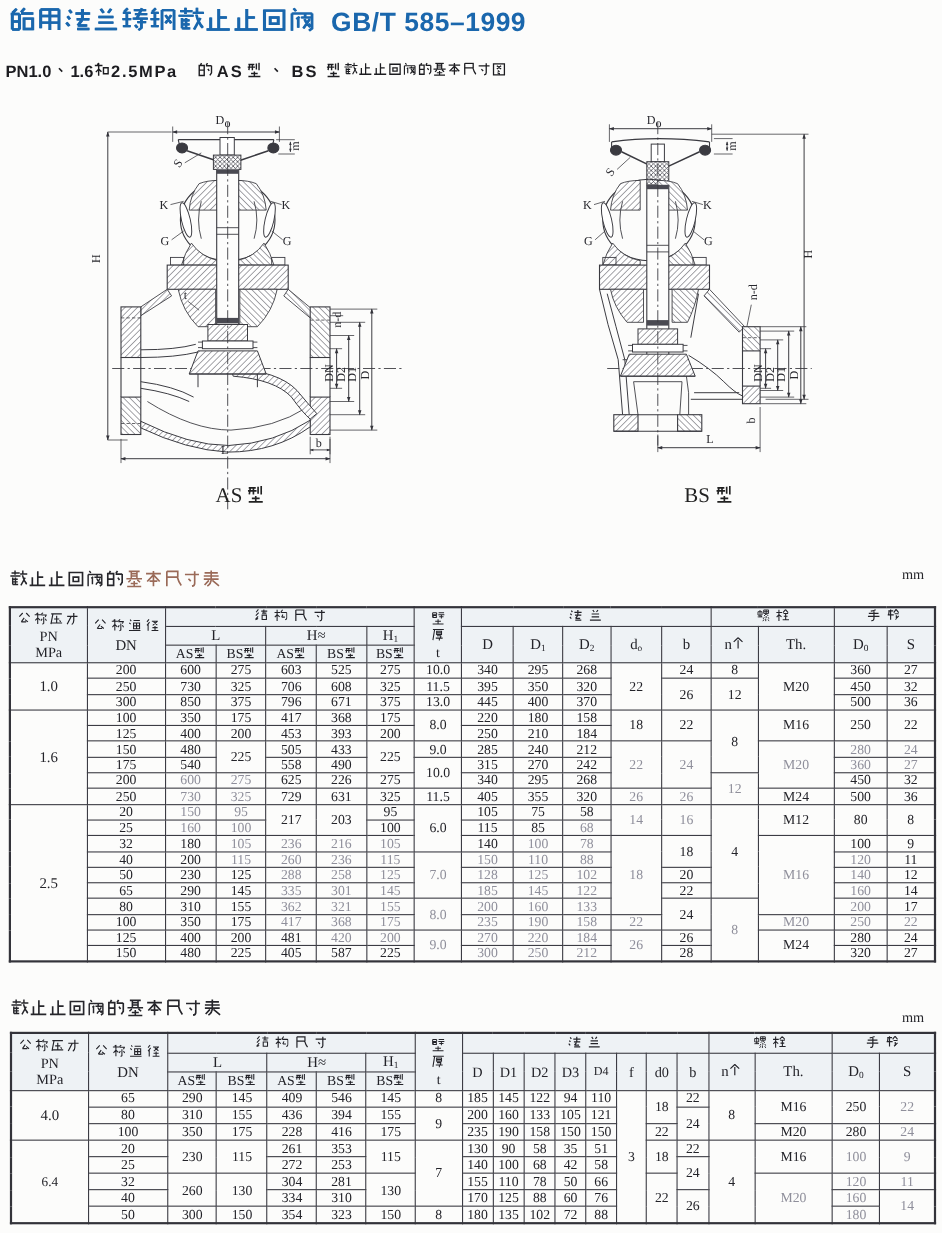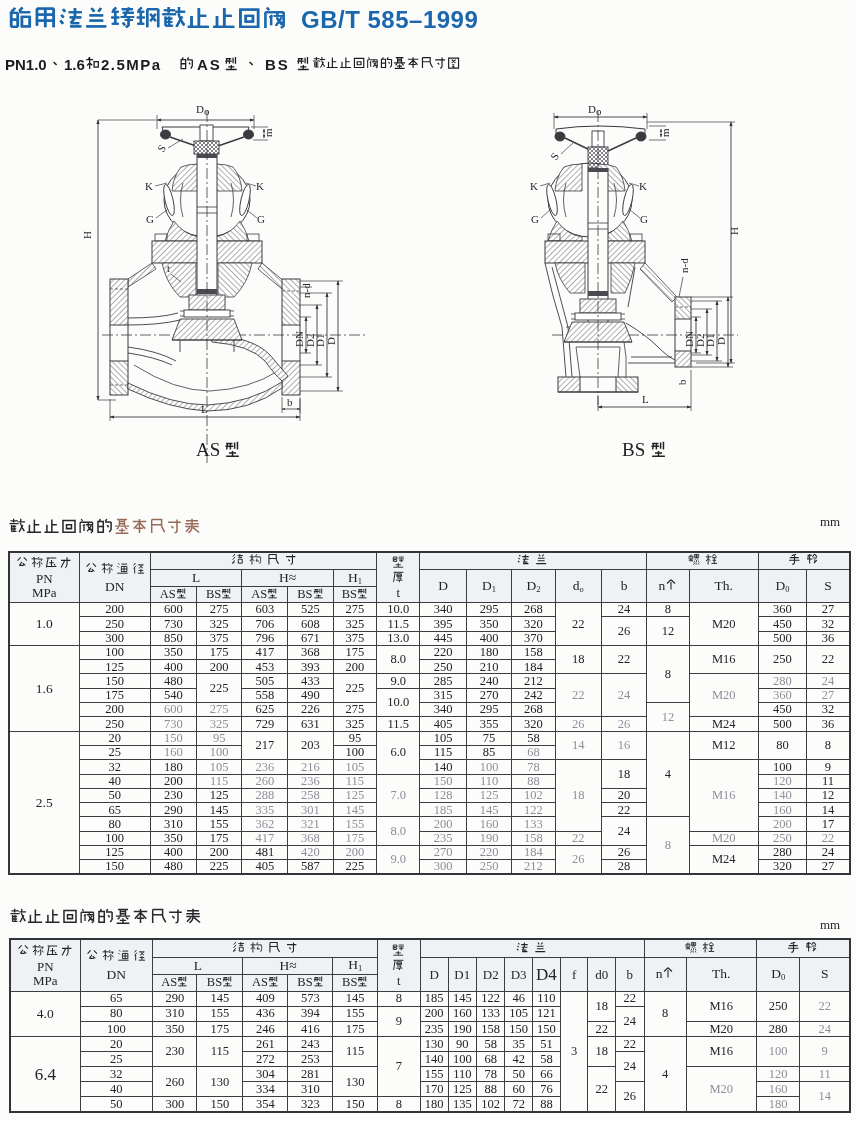--- a/index.html
+++ b/index.html
@@ -669,21 +669,21 @@
           </svg></td>
 </tr>
 <tr style="height:17px">
 <td colspan="2" style="font-size:13.5px">L</td>
 <td colspan="2" style="font-size:13.5px">H≈</td>
 <td style="font-size:13.5px">H<sub>1</sub></td>
 <td rowspan="2" style="font-size:13px">D</td>
 <td rowspan="2" style="font-size:13px">D1</td>
 <td rowspan="2" style="font-size:13px">D2</td>
 <td rowspan="2" style="font-size:13px">D3</td>
-<td rowspan="2" style="font-size:17px">D4</td>
+<td rowspan="2" style="font-size:11px">D4</td>
 <td rowspan="2" style="font-size:13px">f</td>
 <td rowspan="2" style="font-size:13px">d0</td>
 <td rowspan="2" style="font-size:13px">b</td>
 <td rowspan="2" style="font-size:13.5px">n<svg class="cn" width="12" height="12" style="vertical-align:-1px">
             <use href="#z个" width="12" height="12"></use>
           </svg></td>
 <td rowspan="2" style="font-size:13.5px">Th.</td>
 <td rowspan="2" style="font-size:13.5px">D<sub>0</sub></td>
 <td rowspan="2" style="font-size:13.5px">S</td>
 </tr>
@@ -703,27 +703,27 @@
 <td>BS<svg class="cn" width="11" height="11" style="vertical-align:-1px">
             <use href="#z型" width="11" height="11"></use>
           </svg></td>
 </tr>
 <tr style="height:15.15px">
         <td rowspan="3" style="font-size:13.5px">4.0</td>
         <td>65</td>
         <td>290</td>
         <td>145</td>
         <td>409</td>
-        <td>573</td>
+        <td>546</td>
         <td>145</td>
         <td>8</td>
         <td>185</td>
         <td>145</td>
         <td>122</td>
-        <td>46</td>
+        <td>94</td>
         <td>110</td>
         <td rowspan="8">3</td>
         <td rowspan="2">18</td>
         <td>22</td>
         <td rowspan="3">8</td>
         <td rowspan="2">M16</td>
         <td rowspan="2">250</td>
         <td rowspan="2" class="gr">22</td>
       </tr>
 <tr style="height:15.15px">
@@ -738,40 +738,40 @@
         <td>160</td>
         <td>133</td>
         <td>105</td>
         <td>121</td>
         <td rowspan="2">24</td>
       </tr>
 <tr style="height:15.15px">
         <td>100</td>
         <td>350</td>
         <td>175</td>
-        <td>246</td>
+        <td>228</td>
         <td>416</td>
         <td>175</td>
         <td>235</td>
         <td>190</td>
         <td>158</td>
         <td>150</td>
         <td>150</td>
         <td>22</td>
         <td>M20</td>
         <td>280</td>
         <td class="gr">24</td>
       </tr>
 <tr style="height:15.15px">
-        <td rowspan="5" style="font-size:17px">6.4</td>
+        <td rowspan="5" style="font-size:12px">6.4</td>
         <td>20</td>
         <td rowspan="2">230</td>
         <td rowspan="2">115</td>
         <td>261</td>
-        <td>243</td>
+        <td>353</td>
         <td rowspan="2">115</td>
         <td rowspan="4">7</td>
         <td>130</td>
         <td>90</td>
         <td>58</td>
         <td>35</td>
         <td>51</td>
         <td rowspan="2">18</td>
         <td>22</td>
         <td rowspan="5">4</td>

